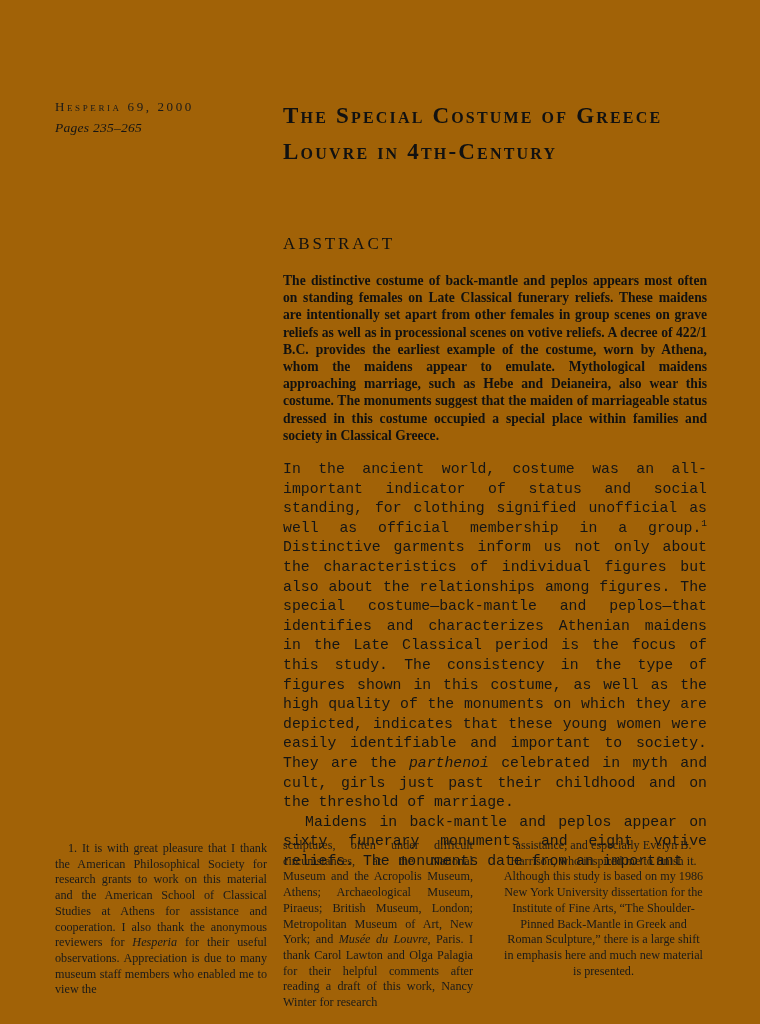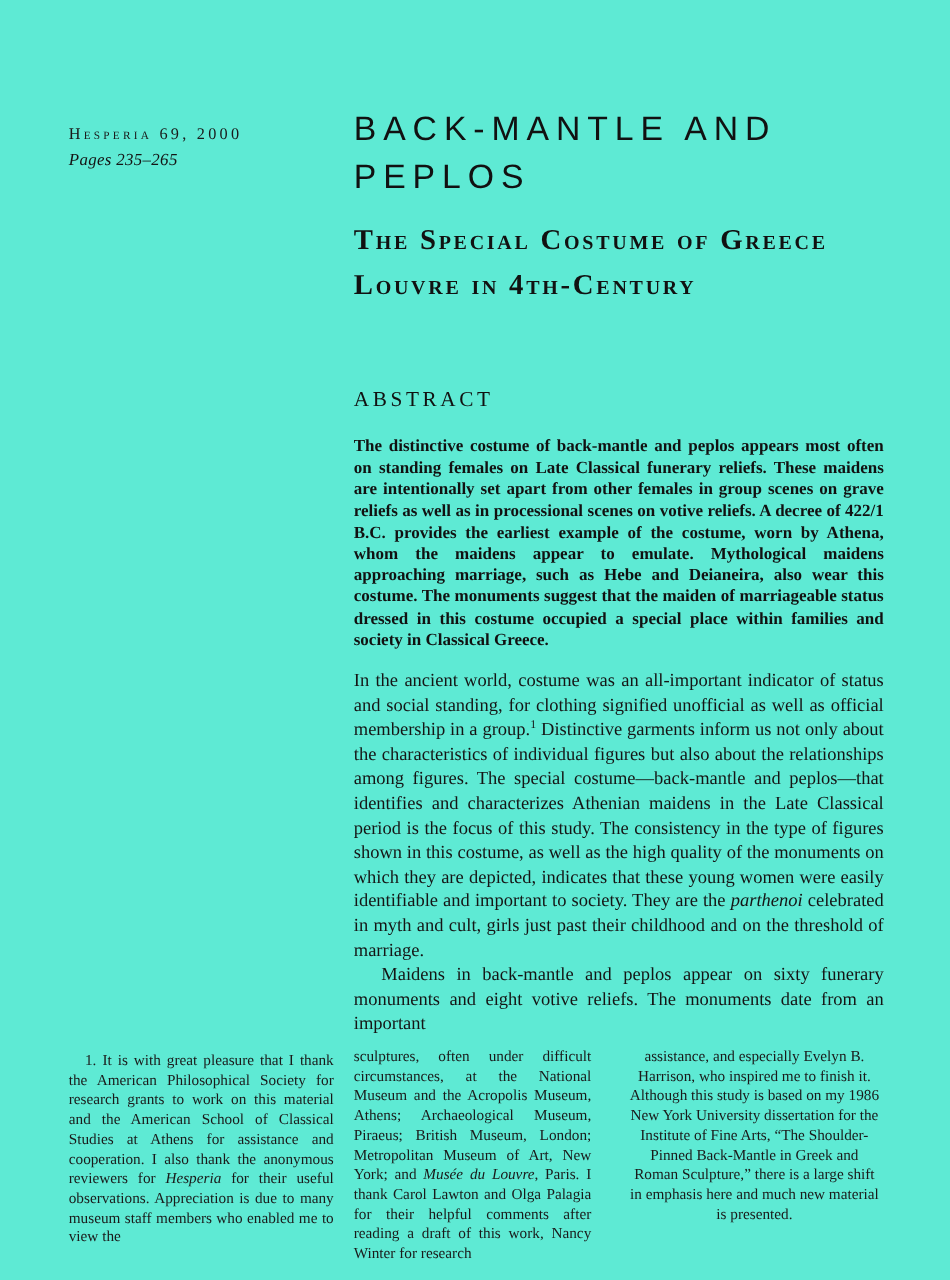--- a/index.html
+++ b/index.html
@@ -6,21 +6,21 @@
   body {
     background: #e8e8e8;
     font-family: "Liberation Serif", serif;
     color: #151515;
     -webkit-font-smoothing: antialiased;
   }
   .page {
     position: relative;
     width: 760px;
     height: 1024px;
-    background: #5eead4;
+    background: #a16207;
     overflow: hidden;
   }
 
   
   .journal-info { position: absolute; left: 55px; top: 99px; }
   .journal-name {
     font-variant: small-caps;
     font-size: 13px;
     letter-spacing: 0.2em;
     color: #1a1a1a;
@@ -69,21 +69,21 @@
     margin-top: 18px;
     font-weight: bold;
     font-size: 13.6px;
     line-height: 17.2px;
     text-align: justify;
     color: #111111;
     font-family: Liberation Serif, serif;
   }
 
   .body-text { margin-top: 16px; font-size: 14.8px; line-height: 19.6px; text-align: justify; }
-  .body-text p { margin: 0; }
+  .body-text p { margin: 0; font-family: Liberation Mono, monospace; }
   .para-indent { text-indent: 22px; }
 
   sup.fn-ref { font-size: 9.5px; line-height: 0; vertical-align: super; }
   .italic { font-style: italic; }
 
   
   .footnote {
     position: absolute;
     font-size: 12.2px;
     line-height: 15.7px;
@@ -102,24 +102,20 @@
 
 <div class="page">
 
   <div class="journal-info">
     <div class="journal-name">Hesperia 69, 2000</div>
     <div class="journal-pages">Pages 235–265</div>
   </div>
 
   <div class="main-col">
 
-    <h1 class="article-title">
-      <div class="title-line">BACK-MANTLE AND</div>
-      <div class="title-line">PEPLOS</div>
-    </h1>
 
     <div class="article-subtitle">
       <div class="subtitle-line">The Special Costume of Greece</div>
       <div class="subtitle-line">Louvre in 4th-Century</div>
     </div>
 
     <div class="abstract-heading">ABSTRACT</div>
 
     <div class="abstract-text">The distinctive costume of back-mantle and peplos appears most often on standing females on Late Classical funerary reliefs. These maidens are intentionally set apart from other females in group scenes on grave reliefs  as well as in processional scenes on votive reliefs. A decree of 422/1 B.C. provides the earliest example of the costume, worn by Athena, whom the maidens appear to emulate. Mythological maidens approaching marriage, such as Hebe and Deianeira, also wear this costume. The monuments suggest that the maiden of marriageable status dressed in this costume occupied a special place within families and society in Classical Greece.</div>
 

